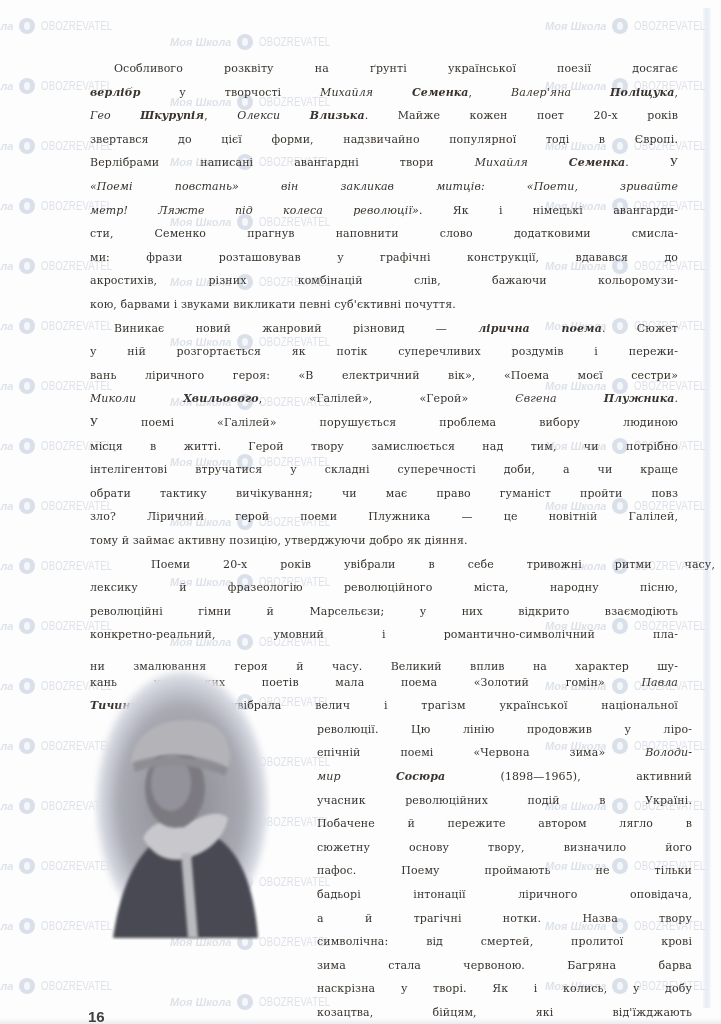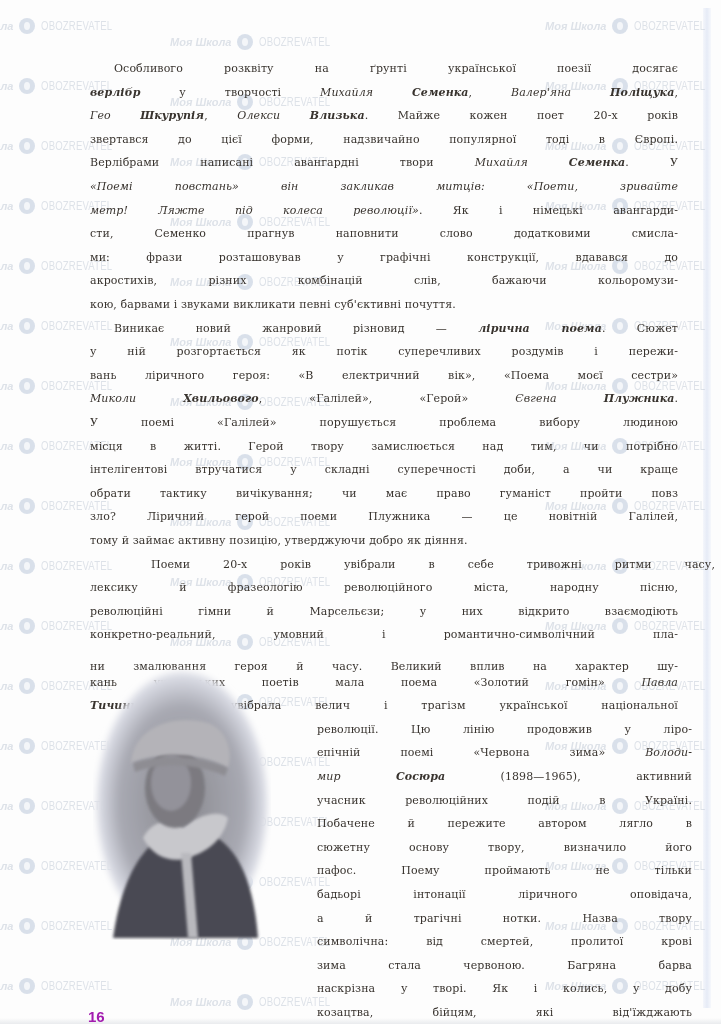--- a/index.html
+++ b/index.html
@@ -39,21 +39,21 @@
   .bi { font-style: italic; font-weight: bold; }
   .photo {
     position: absolute; left: 93px; top: 668px; width: 178px; height: 272px;
   }
   .caption {
     position: absolute; left: 90px; width: 185px; text-align: center;
     font-family: "Liberation Sans", sans-serif; font-size: 15px; color: #3b3b3d;
   }
   .pagenum {
     position: absolute; left: 88px; top: 1008px;
-    font-family: "Liberation Sans", sans-serif; font-size: 15px; font-weight: bold; color: #a21caf;
+    font-family: "Liberation Sans", sans-serif; font-size: 15px; font-weight: bold; color: #404040;
   }
   .wm {
     position: absolute; display: flex; align-items: center; gap: 6px;
     opacity: 0.55; pointer-events: none; white-space: nowrap;
   }
   .wm .ms {
     font-family: "Liberation Sans", sans-serif; font-style: italic; font-weight: bold;
     font-size: 11px; color: #c4ccd8;
   }
   .wm .circ {

